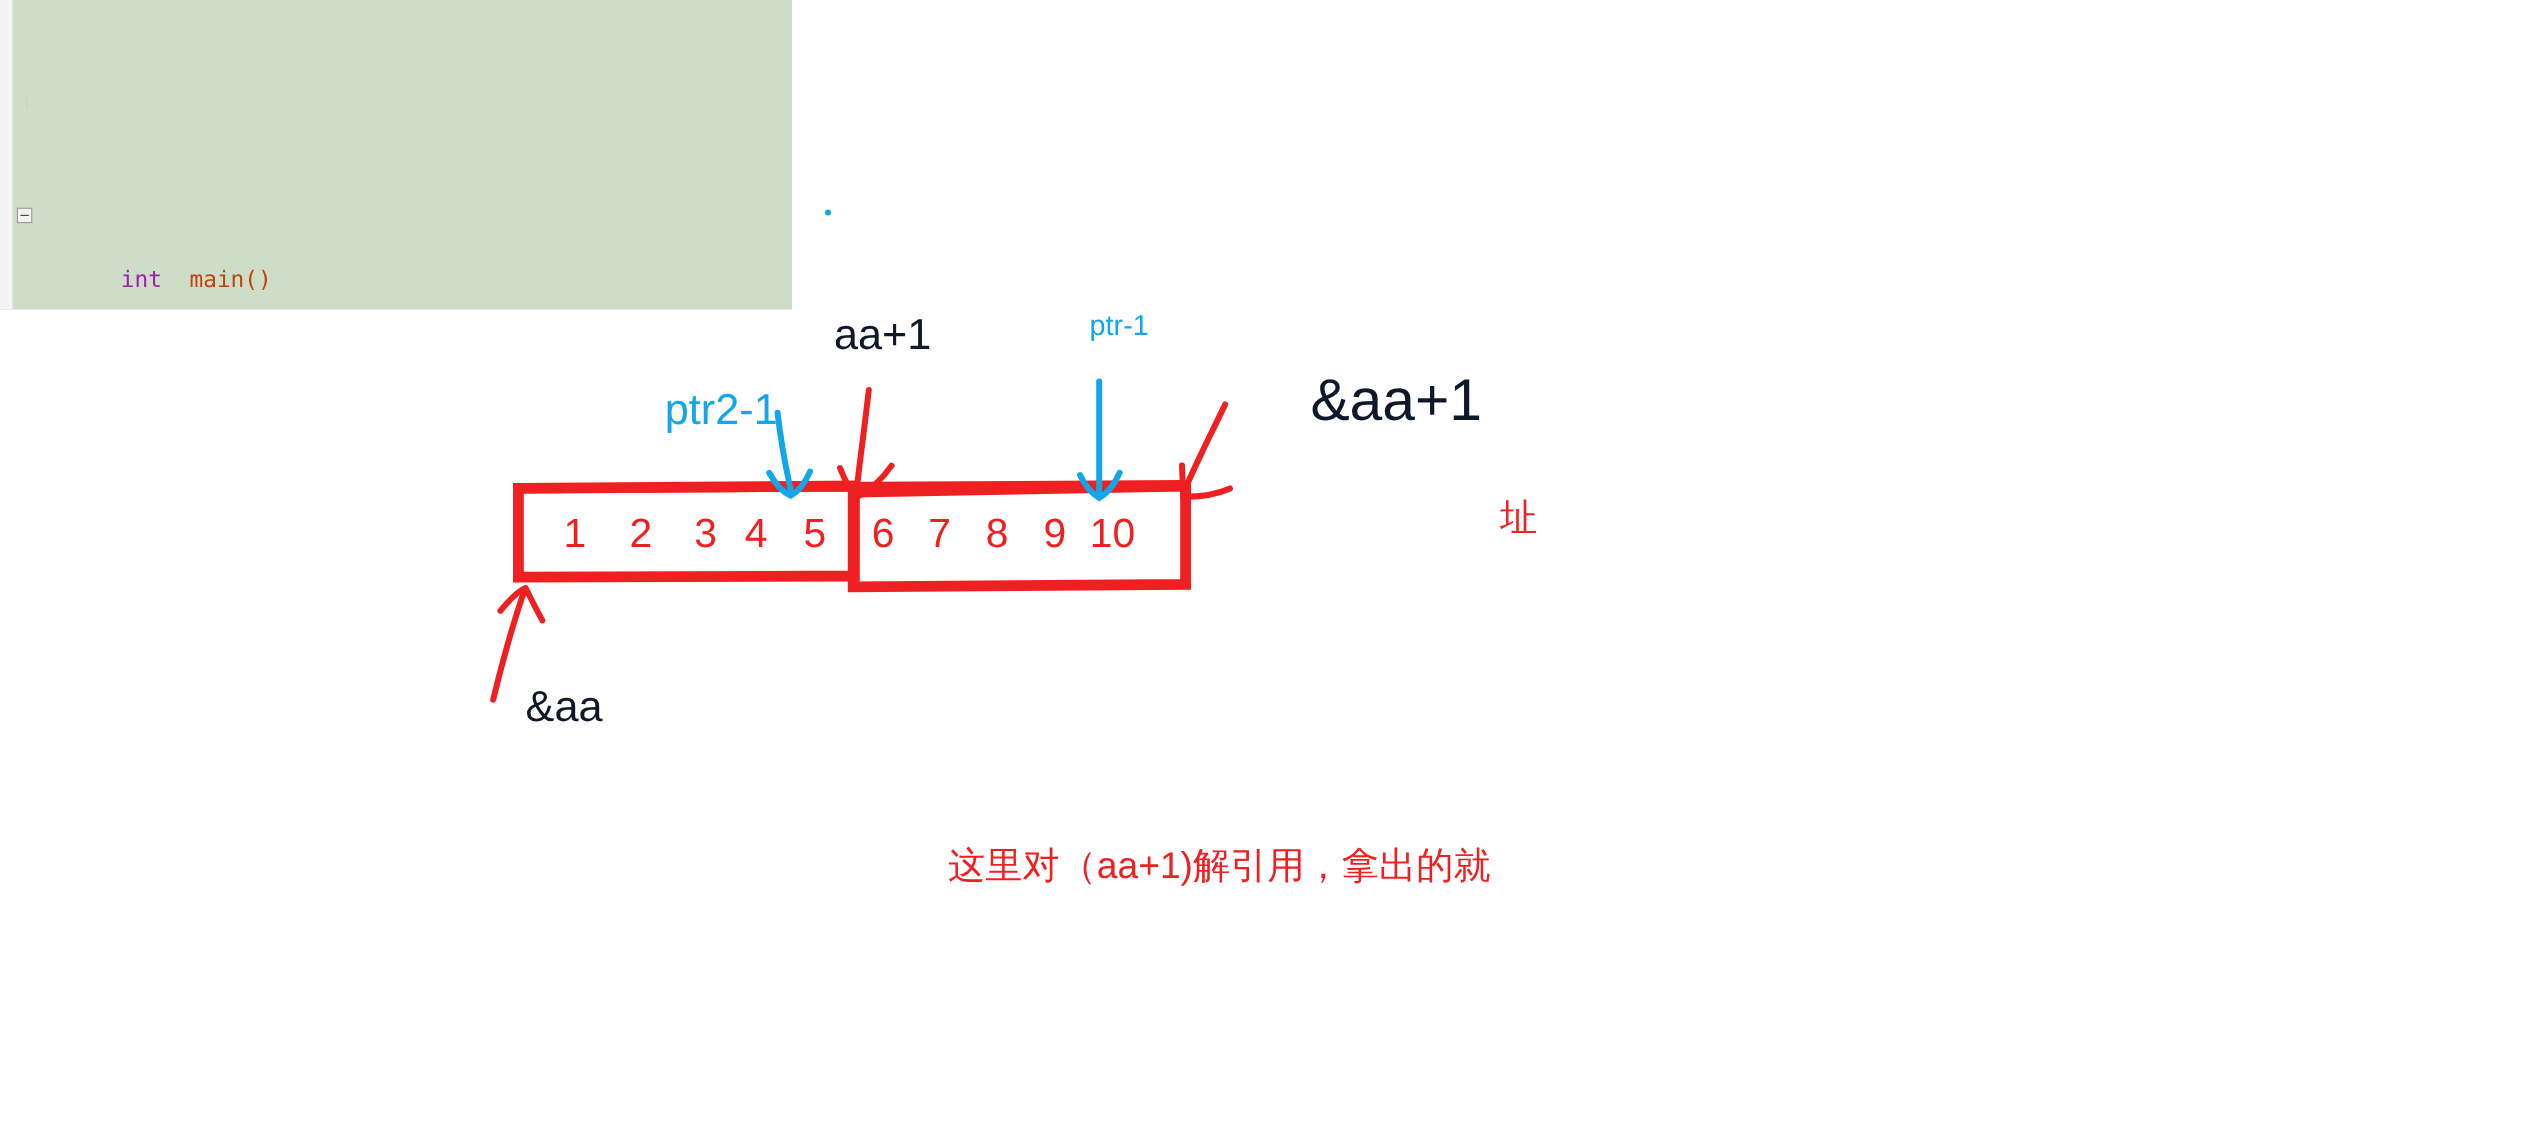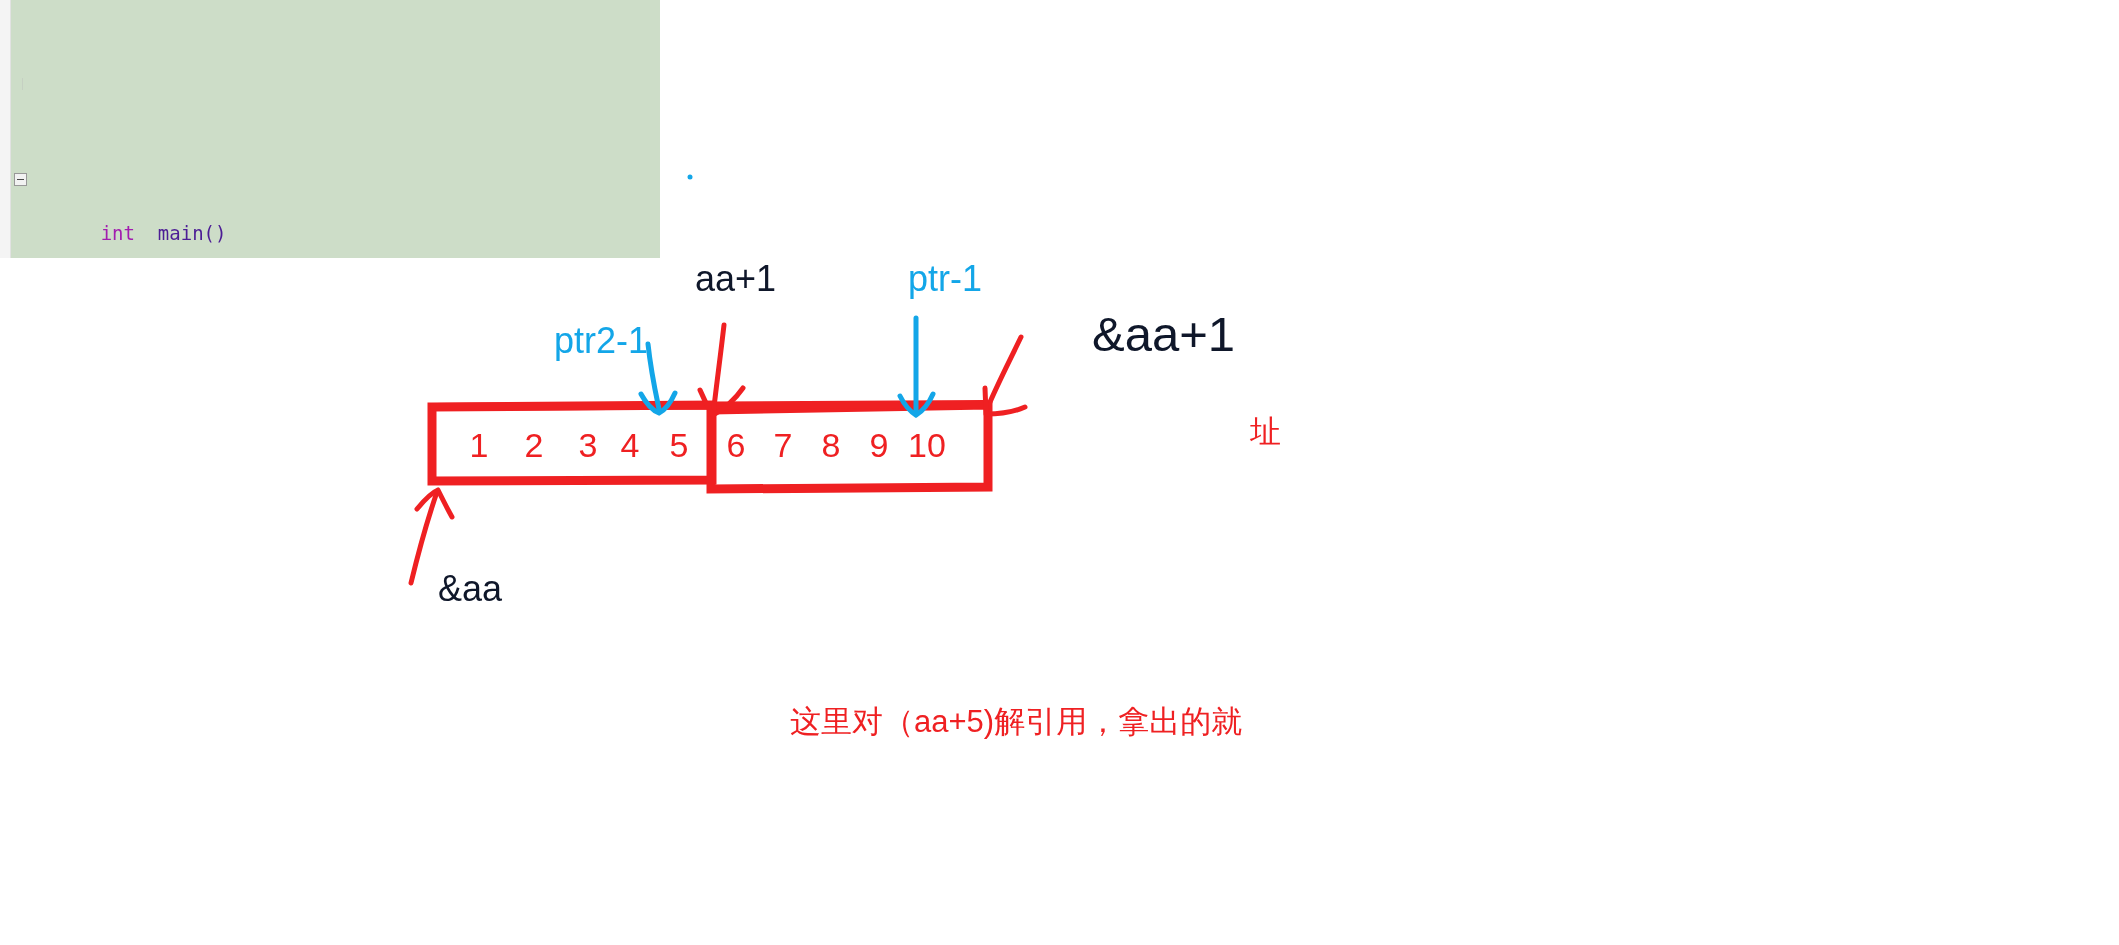--- a/index.html
+++ b/index.html
@@ -76,21 +76,21 @@
     content: "";
     position: absolute;
     left: 2px;
     top: 5px;
     width: 7px;
     height: 1px;
     background: #4a4a4a;
   }
   .kw      { color: #a21caf; }
   .plain   { color: #2b2b2b; }
-  .fn      { color: #4c1d95; }
+  .fn      { color: #c2410c; }
 
   
   #diagram-svg {
     position: absolute;
     left: 0;
     top: 0;
     width: 2119px;
     height: 945px;
     pointer-events: none;
   }
@@ -98,21 +98,21 @@
   .label {
     position: absolute;
     white-space: pre;
     font-family: "Liberation Sans", "DejaVu Sans", sans-serif;
   }
   .lbl-red  { color: #0f172a; }
   .lbl-blue { color: #13a6e8; }
 
   #label-aa-plus-1 { left: 695px; top: 258px; font-size: 36px; }
   #label-ptr2-minus-1 { left: 554px; top: 320px; font-size: 36px; }
-  #label-ptr-minus-1 { left: 908px; top: 258px; font-size: 36px; }
+  #label-ptr-minus-1 { left: 908px; top: 258px; font-size: 24px; }
   #label-amp-aa-plus-1 { left: 1068px; top: 306px; font-size: 49px; margin-left: 24px; }
   #label-amp-aa { left: 438px; top: 568px; font-size: 36px; }
 
   
   .cell-value {
     position: absolute;
     color: #ef2022;
     font-size: 34px;
     font-family: "Liberation Sans", "DejaVu Sans", sans-serif;
     text-align: center;
@@ -210,16 +210,16 @@
 <div class="label lbl-blue" id="label-ptr2-minus-1">ptr2-1</div>
 <div class="label lbl-blue" id="label-ptr-minus-1">ptr-1</div>
 <div class="label lbl-red" id="label-amp-aa-plus-1">&amp;aa+1</div>
 <div class="label lbl-red" id="label-amp-aa">&amp;aa</div>
 
 <div class="note" id="note-right">
   <div>址</div>
 </div>
 
 <div class="note" id="note-bottom">
-  <div>这里对（aa+5)解引用，拿出的就</div>
+  <div>这里对（aa+1)解引用，拿出的就</div>
   
   
 </div>
 
 </body></html>

